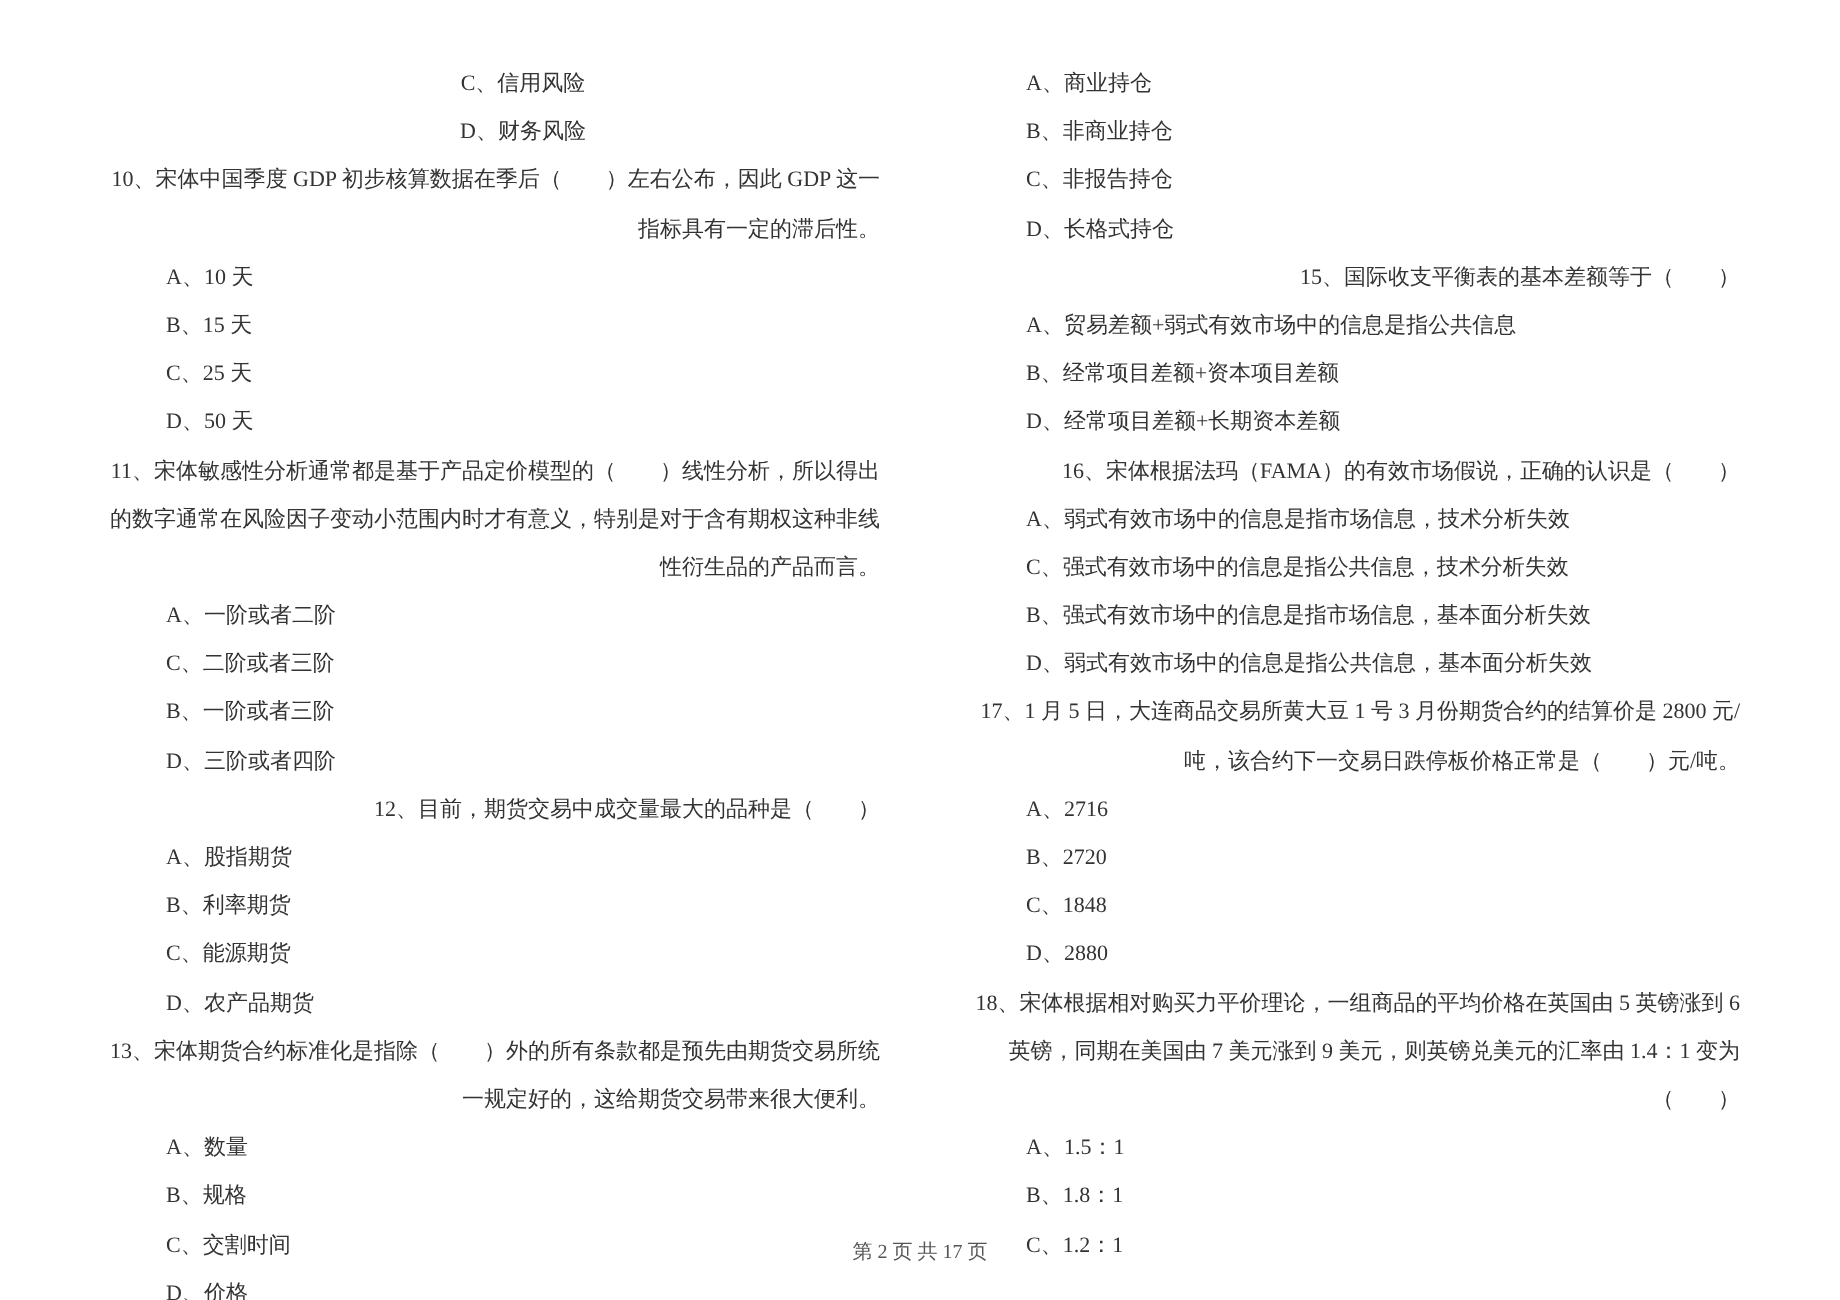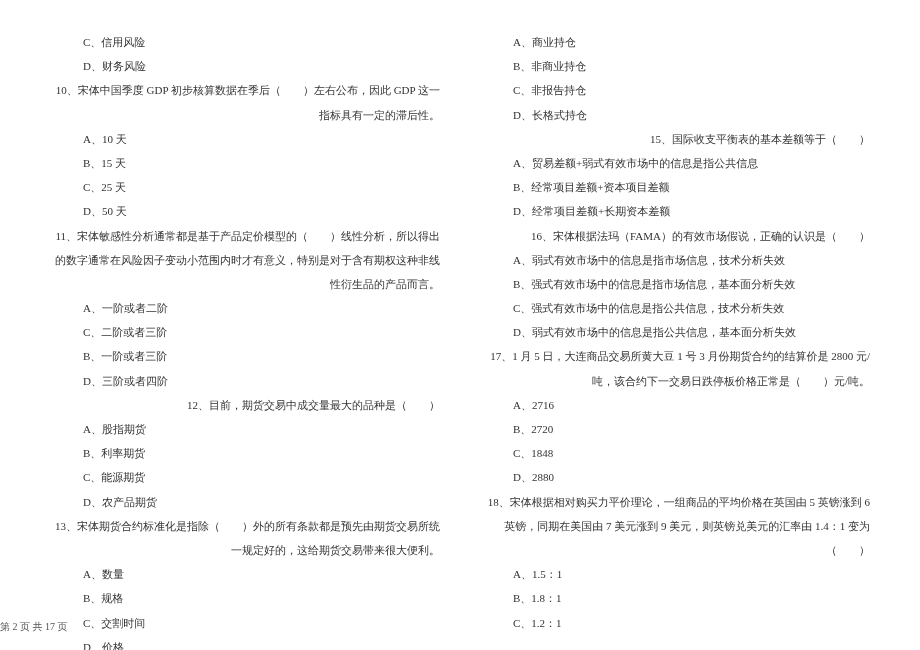--- a/index.html
+++ b/index.html
@@ -24,27 +24,28 @@
     }
     .option {
       padding-left: 3em;
     }
     .question {
       padding-left: 0;
       text-align: right;
     }
     .leading-option {
       padding-left: 3em;
+      text-align: center;
     }
     .footer {
       position: absolute;
       bottom: 12px;
       left: 0;
       right: 0;
-      text-align: left;
+      text-align: center;
       font-size: 10px;
       color: #555;
     }
   </style>
 </head>
 <body>
 
 <div class="columns">
   <div class="col">
     <div class="leading-option">C、信用风险</div>
@@ -82,22 +83,22 @@
     <div class="option">C、非报告持仓</div>
     <div class="option">D、长格式持仓</div>
 
     <div class="question">15、国际收支平衡表的基本差额等于（　　）</div>
     <div class="option">A、贸易差额+弱式有效市场中的信息是指公共信息</div>
     <div class="option">B、经常项目差额+资本项目差额</div>
     <div class="option">D、经常项目差额+长期资本差额</div>
 
     <div class="question">16、宋体根据法玛（FAMA）的有效市场假说，正确的认识是（　　）</div>
     <div class="option">A、弱式有效市场中的信息是指市场信息，技术分析失效</div>
+    <div class="option">C、强式有效市场中的信息是指公共信息，技术分析失效</div>
     <div class="option">B、强式有效市场中的信息是指市场信息，基本面分析失效</div>
-    <div class="option">C、强式有效市场中的信息是指公共信息，技术分析失效</div>
     <div class="option">D、弱式有效市场中的信息是指公共信息，基本面分析失效</div>
 
     <div class="question">17、1 月 5 日，大连商品交易所黄大豆 1 号 3 月份期货合约的结算价是 2800 元/吨，该合约下一交易日跌停板价格正常是（　　）元/吨。</div>
     <div class="option">A、2716</div>
     <div class="option">B、2720</div>
     <div class="option">C、1848</div>
     <div class="option">D、2880</div>
 
     <div class="question">18、宋体根据相对购买力平价理论，一组商品的平均价格在英国由 5 英镑涨到 6 英镑，同期在美国由 7 美元涨到 9 美元，则英镑兑美元的汇率由 1.4：1 变为（　　）</div>
     <div class="option">A、1.5：1</div>

